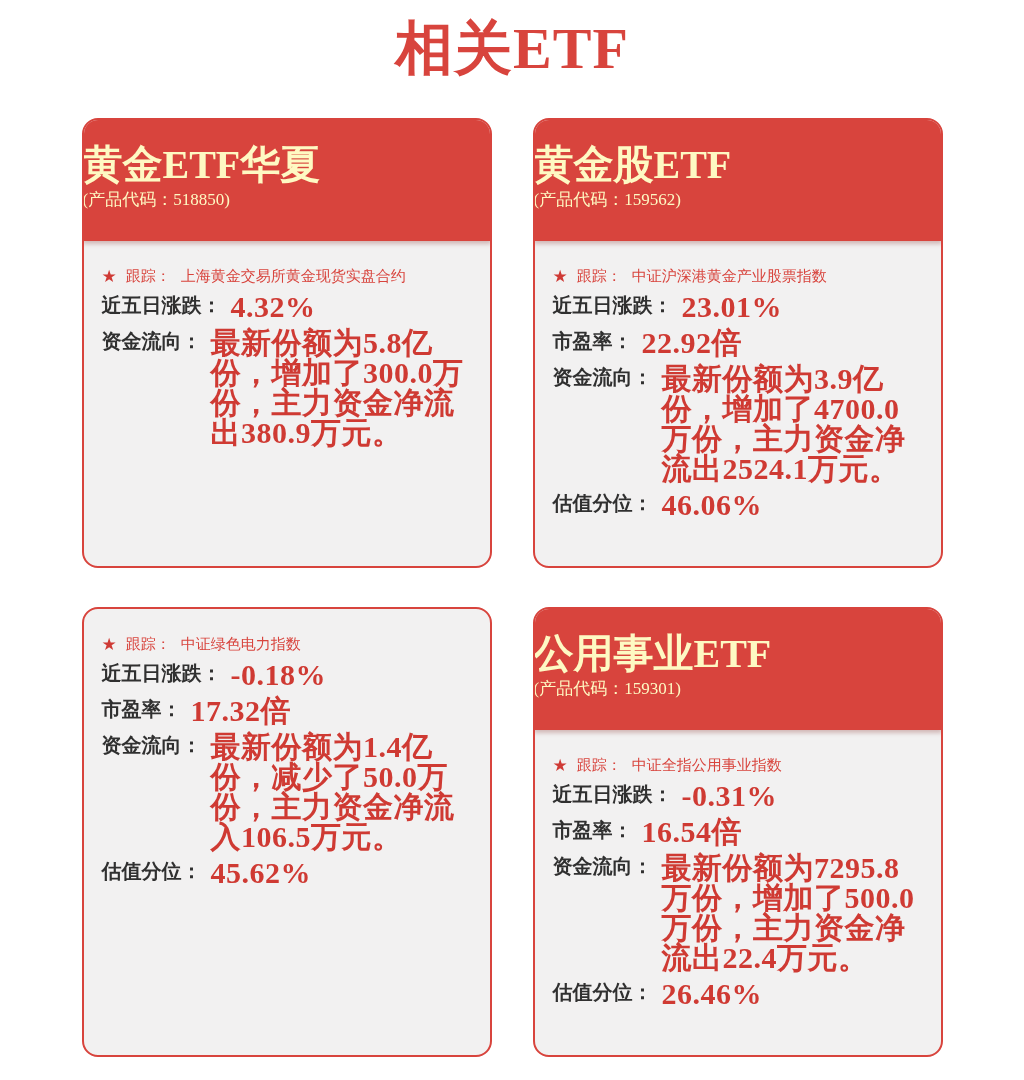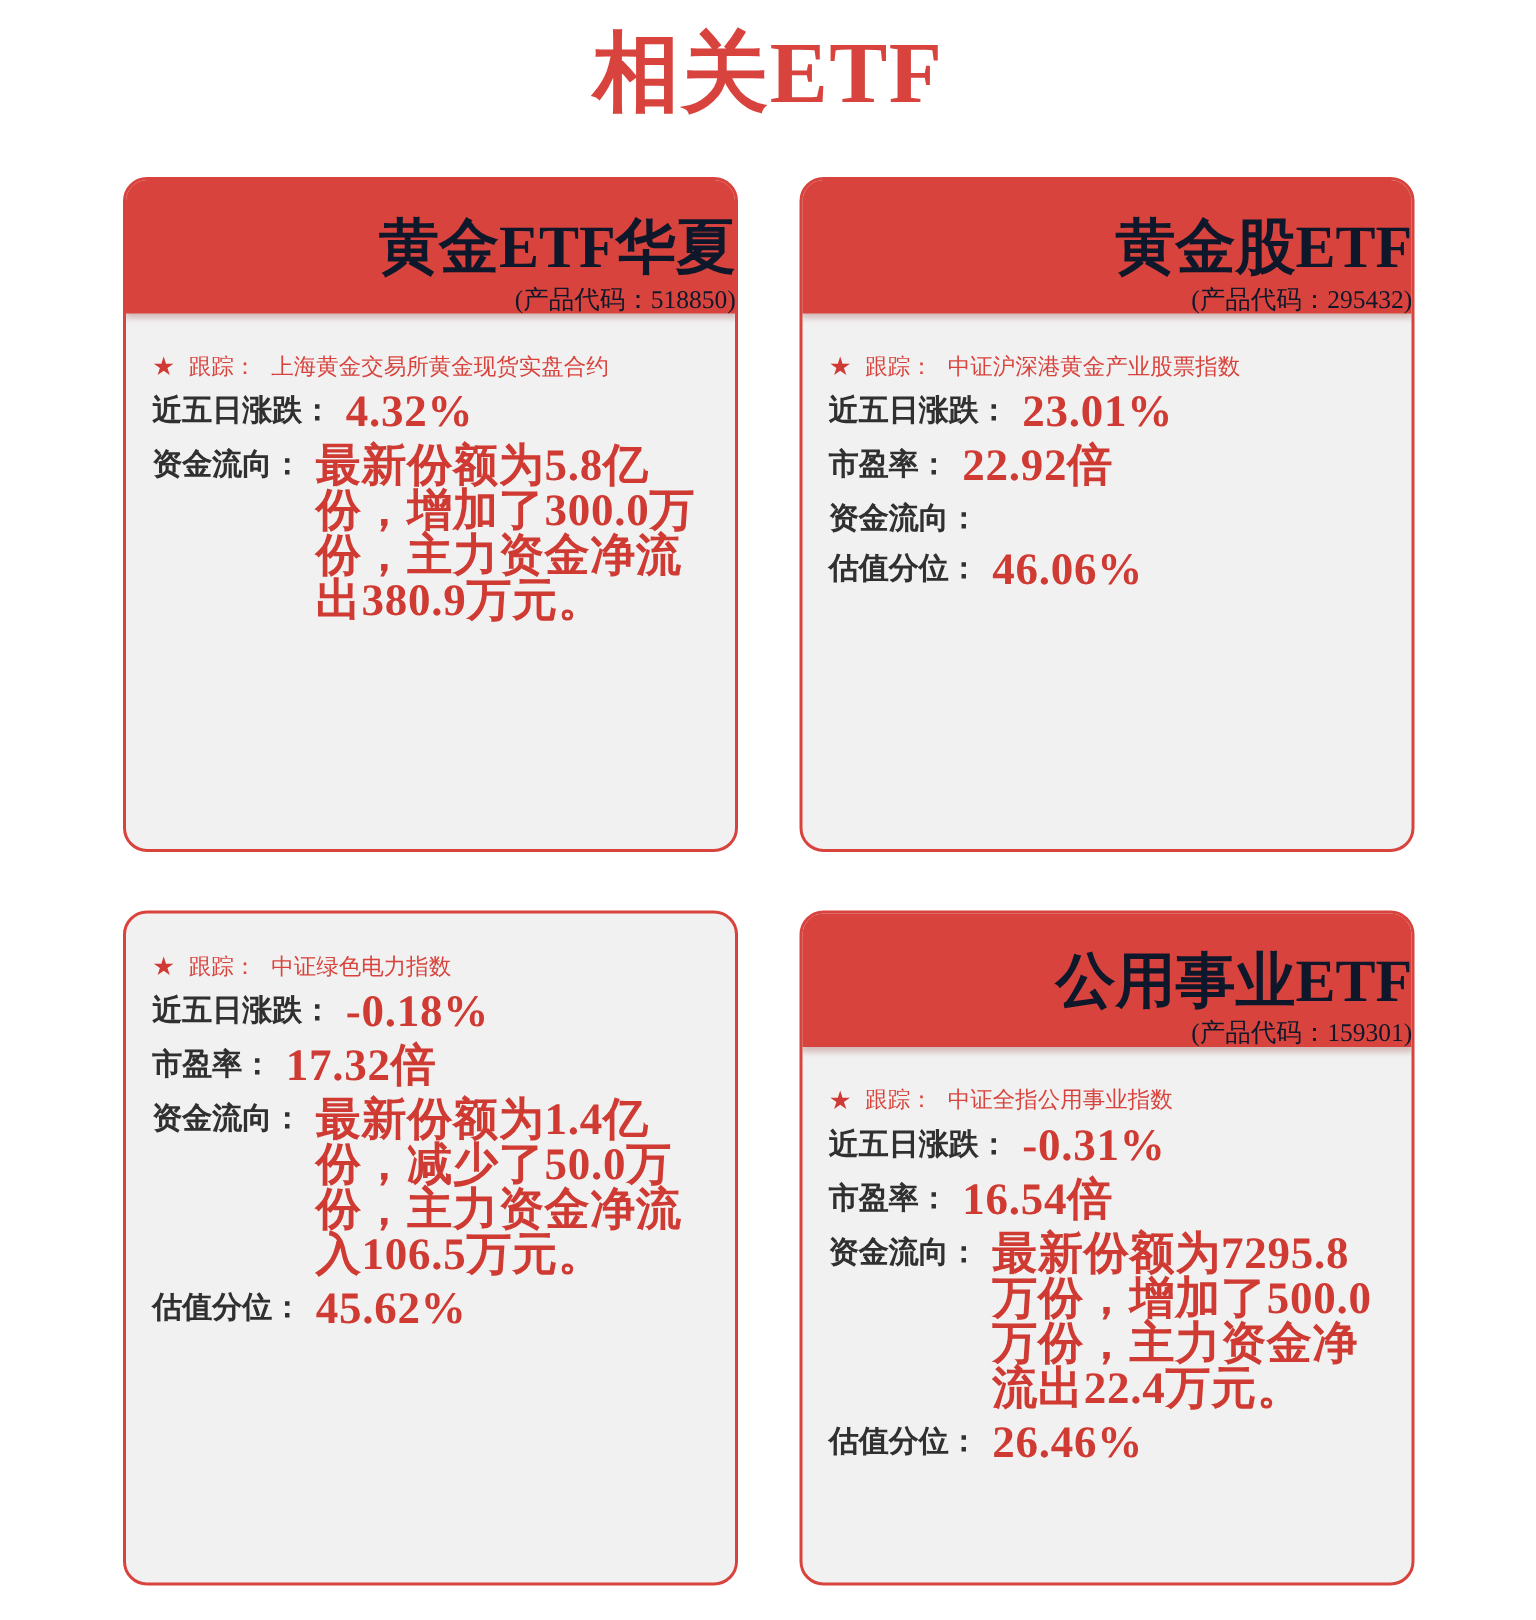--- a/index.html
+++ b/index.html
@@ -38,24 +38,24 @@
     width:410px;
     height:450px;
     border:2px solid var(--red);
     border-radius:16px;
     background:var(--body-bg);
     overflow:hidden;
   }
 
   .card-header{
     background:var(--red);
-    height:90px;
+    height:122px;
     margin:-1px -1px 0 -1px;
-    text-align:right;
-    color:#0f172a;
+    text-align:left;
+    color:#fef9c3;
     box-shadow:0 3px 4px rgba(130,40,35,.28);
     position:relative;
   }
   .card-title{
     padding-top:23px;
     font-size:40px;
     font-weight:bold;
     font-family:"Liberation Serif","DejaVu Serif",serif;
     line-height:46px;
   }
@@ -136,41 +136,42 @@
     <span class="stat-label">资金流向：</span>
     <span class="stat-value">最新份额为5.8亿份，增加了300.0万份，主力资金净流出380.9万元。</span>
   </div>
 </div>
       </div>
     </article>
 
     <article class="card">
       <header class="card-header">
         <div class="card-title">黄金股ETF</div>
-        <div class="card-code">(产品代码：295432)</div>
+        <div class="card-code">(产品代码：159562)</div>
       </header>
       <div class="card-body">
         <div class="track-row">
           <span class="star-icon">★</span>
           <span class="track-label">跟踪：</span>
           <span class="track-value">中证沪深港黄金产业股票指数</span>
         </div>
         <div class="stat-rows">
   <div class="stat-row">
     <span class="stat-label">近五日涨跌：</span>
     <span class="stat-value">23.01%</span>
   </div>
 
   <div class="stat-row">
     <span class="stat-label">市盈率：</span>
     <span class="stat-value">22.92倍</span>
   </div>
 
   <div class="stat-row">
     <span class="stat-label">资金流向：</span>
+    <span class="stat-value">最新份额为3.9亿份，增加了4700.0万份，主力资金净流出2524.1万元。</span>
   </div>
 
   <div class="stat-row">
     <span class="stat-label">估值分位：</span>
     <span class="stat-value">46.06%</span>
   </div>
 </div>
       </div>
     </article>
 

